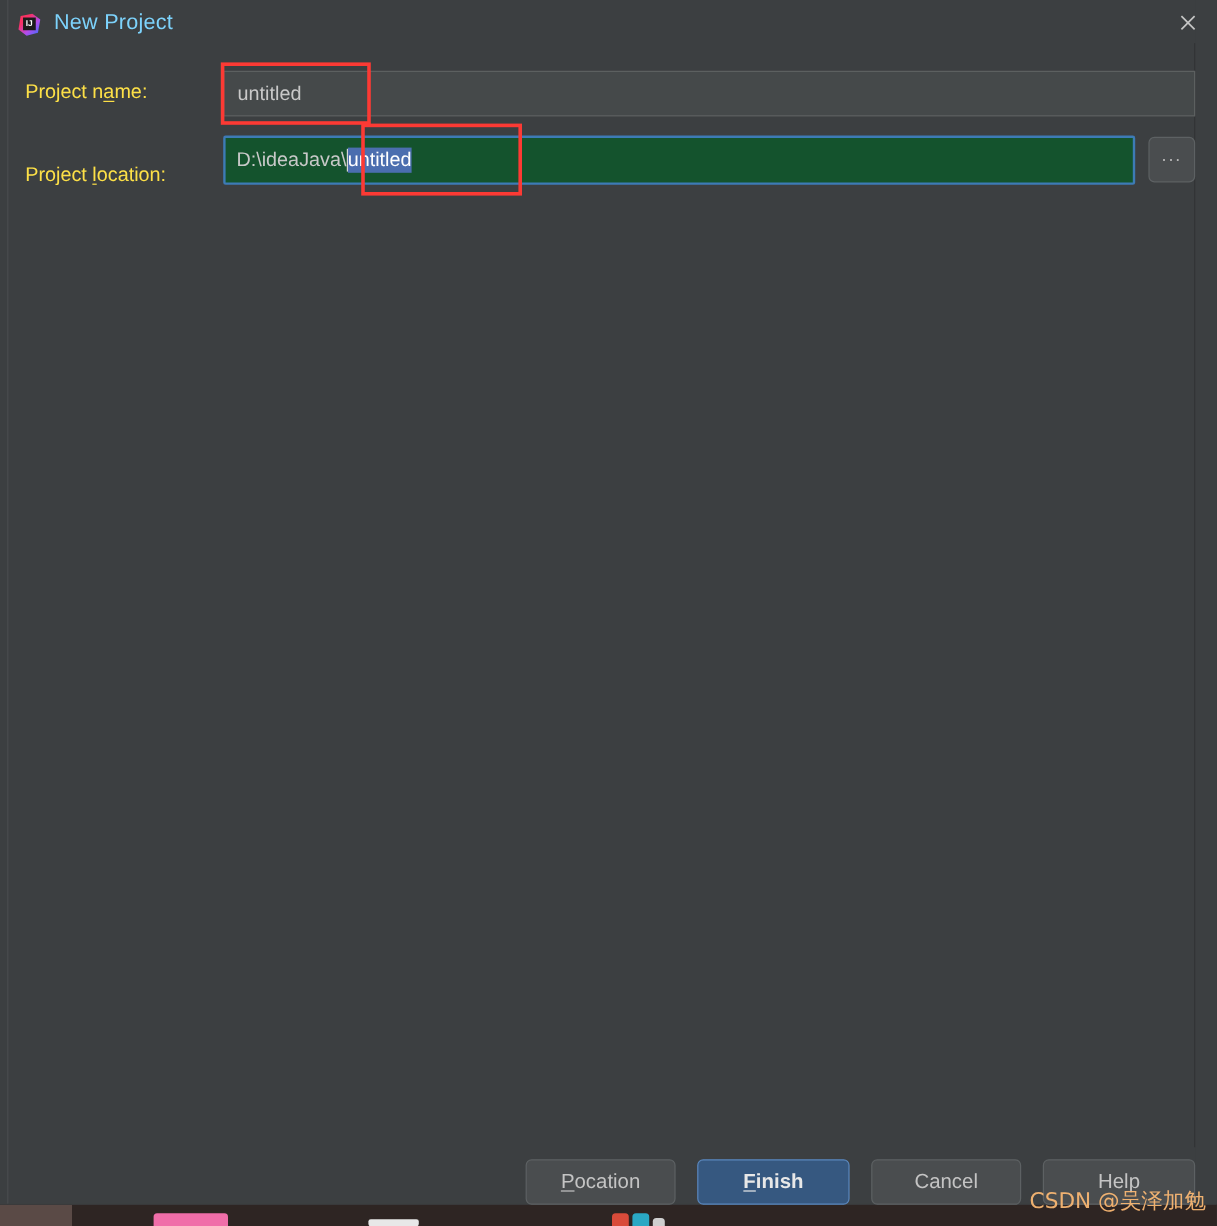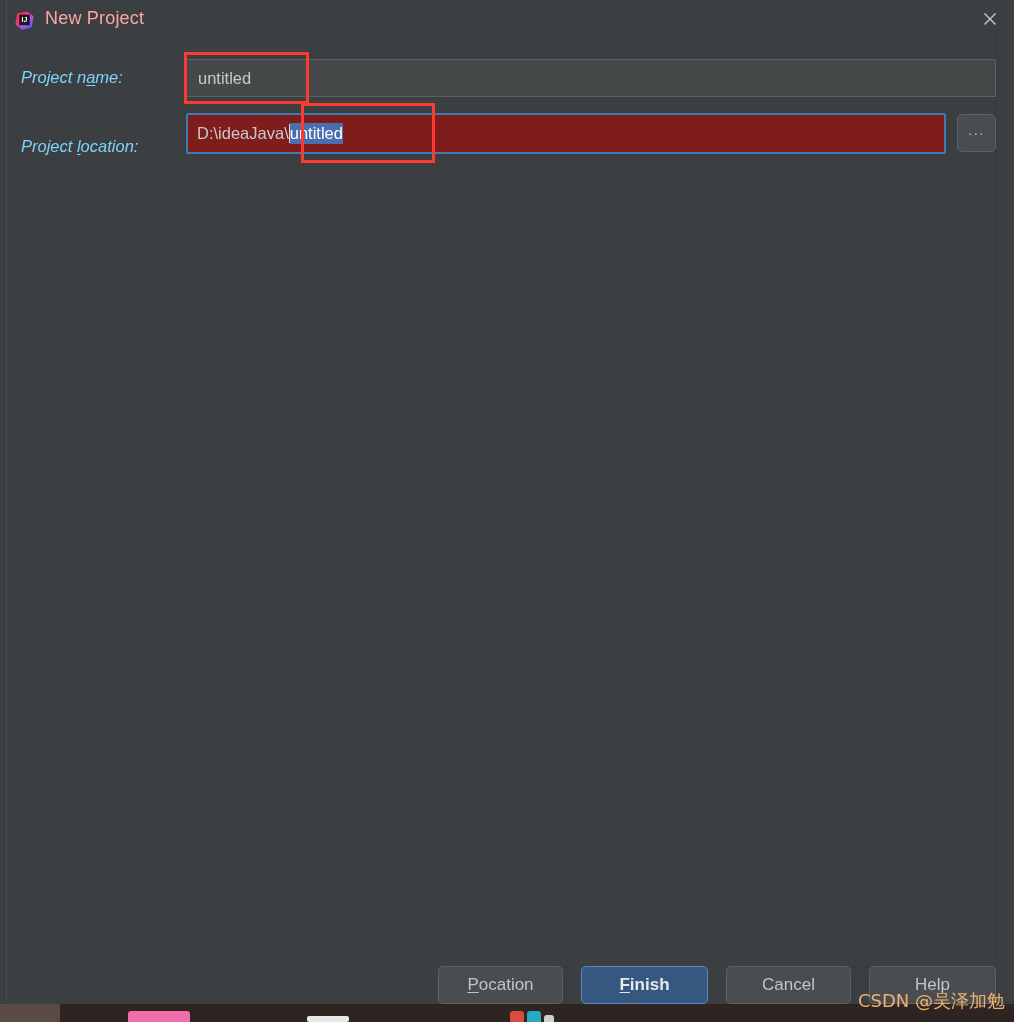--- a/index.html
+++ b/index.html
@@ -78,38 +78,37 @@
   }
   #app-logo {
     position: absolute;
     left: 9px; top: 11px;
     width: 19px; height: 19px;
   }
   #title-text {
     position: absolute;
     left: 39px; top: 8px;
     font-size: 18px;
-    color: #fca5a5;
+    color: #7dd3fc;
     letter-spacing: .2px;
   }
   #close-button {
     position: absolute;
     left: 964px; top: 4px;
     width: 40px; height: 30px;
     cursor: pointer;
   }
   #close-button svg { position: absolute; left: 13px; top: 8px; }
 
   
   .form-label {
     position: absolute;
     font-size: 16.5px;
-    color: #7dd3fc;
-    white-space: nowrap;
-    font-style: italic;
+    color: #fde047;
+    white-space: nowrap;
   }
   .mnem { text-decoration: underline; text-underline-offset: 2px; }
 
   #label-project-name { left: 15px; top: 68px; }
   #label-project-location { left: 15px; top: 137px; }
 
   .text-input {
     position: absolute;
     box-sizing: border-box;
     background: #45494a;
@@ -128,21 +127,21 @@
     border: 1px solid #5c6060;
   }
 
   #input-project-location-wrap {
     position: absolute;
     left: 180px; top: 113px;
     width: 760px; height: 41px;
     border: 2px solid #3d7bb5;
     border-radius: 2px;
     box-sizing: border-box;
-    background: #7f1d1d;
+    background: #14532d;
     display: flex;
     align-items: center;
     padding-left: 9px;
     overflow: hidden;
   }
   #input-project-location-wrap .loc-path {
     font-size: 16.5px;
     color: #c9c9c9;
     white-space: pre;
   }

